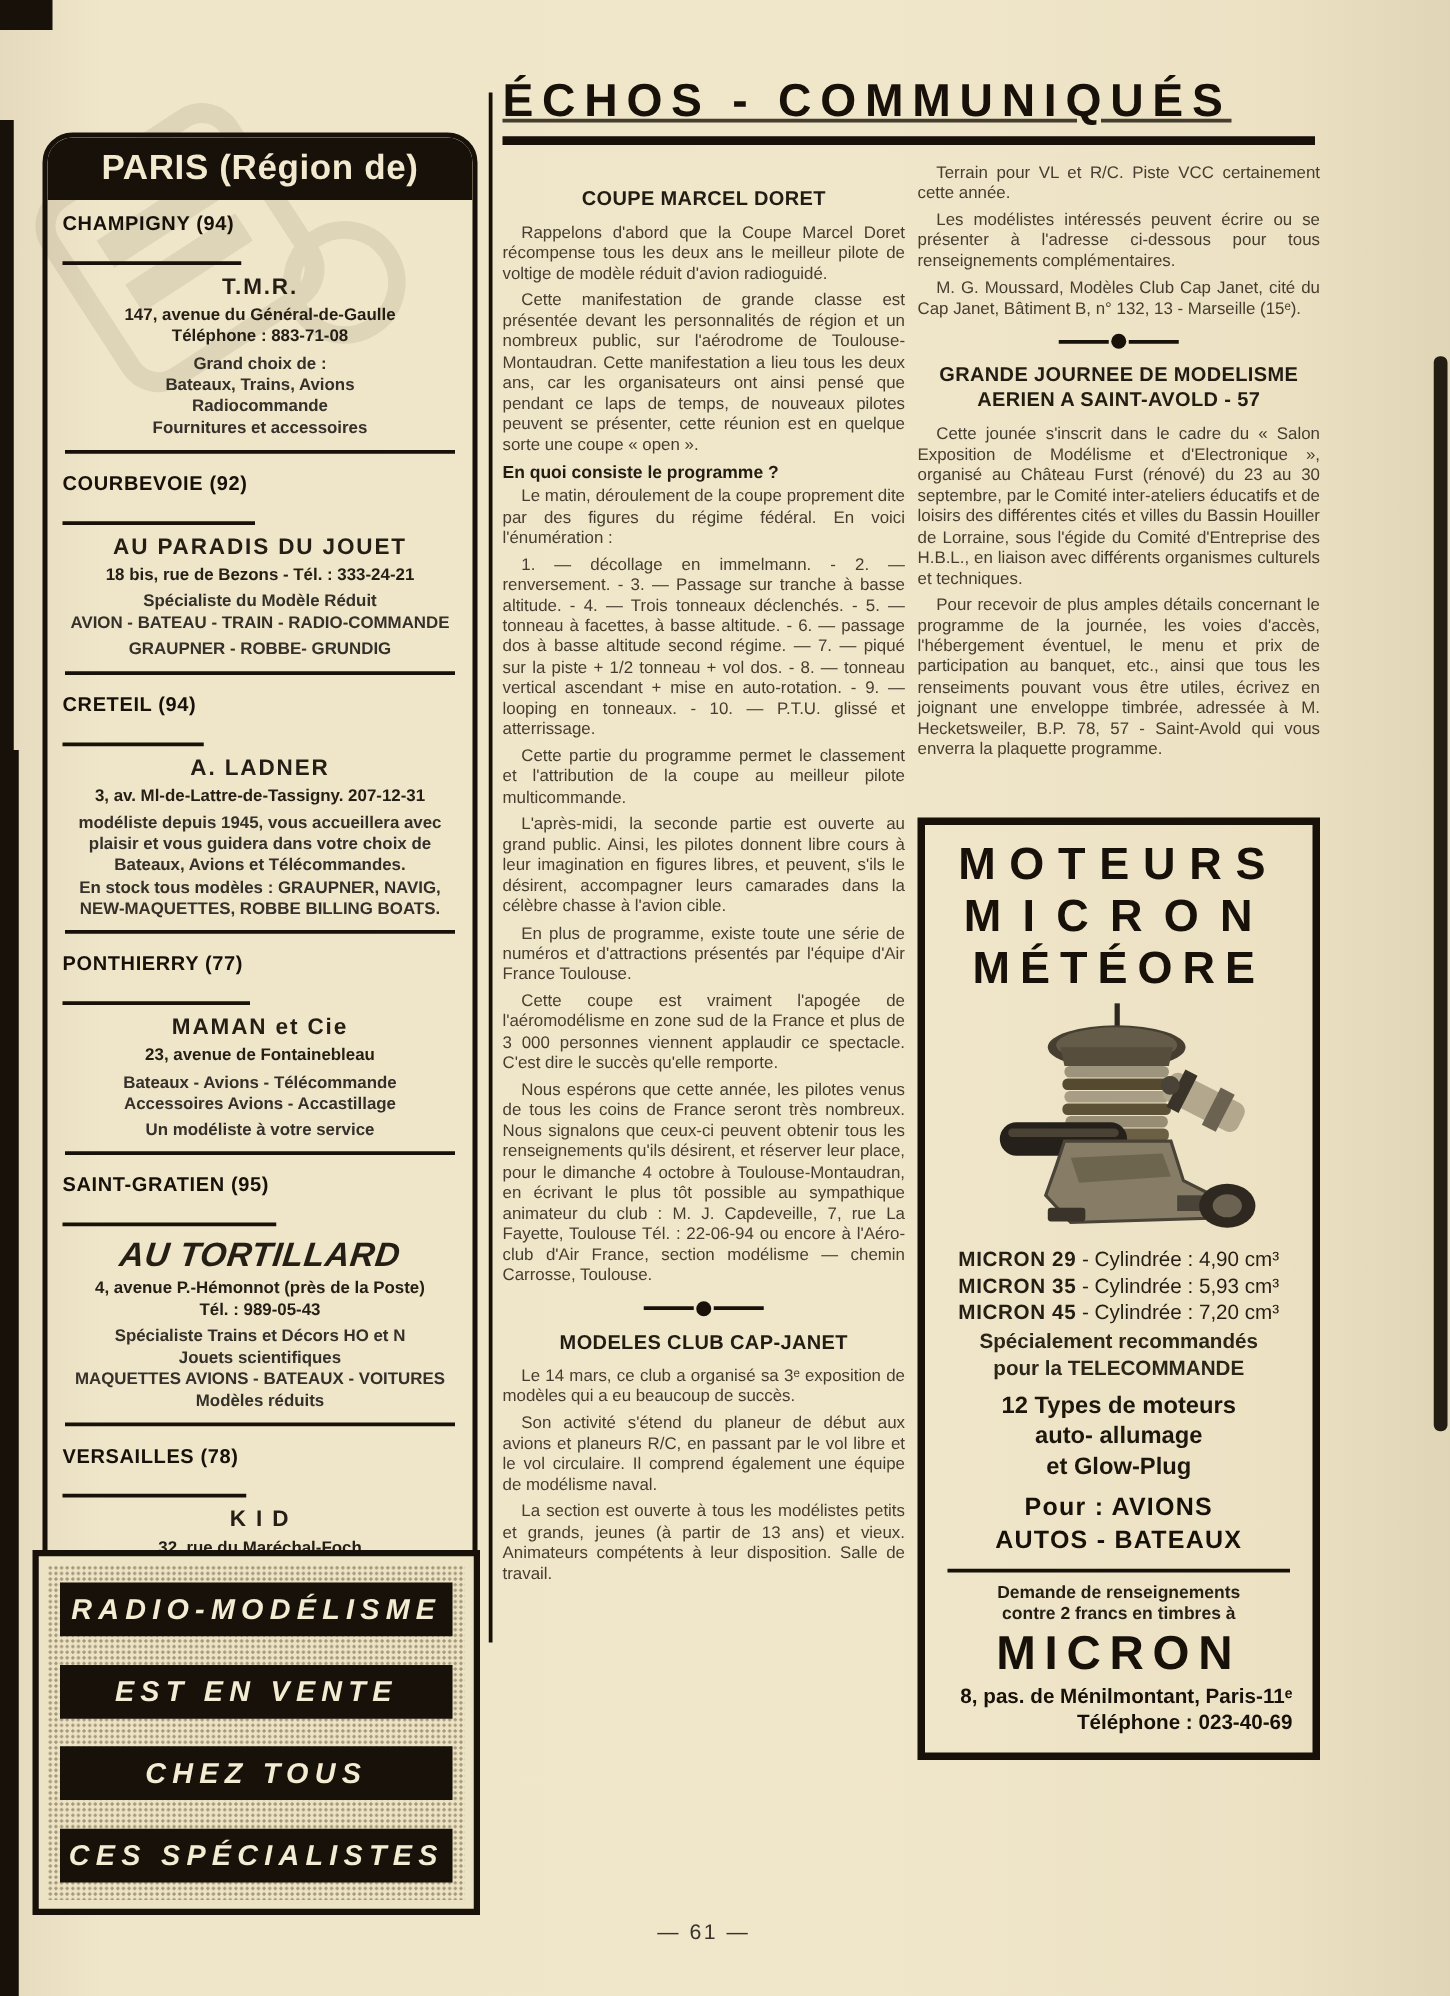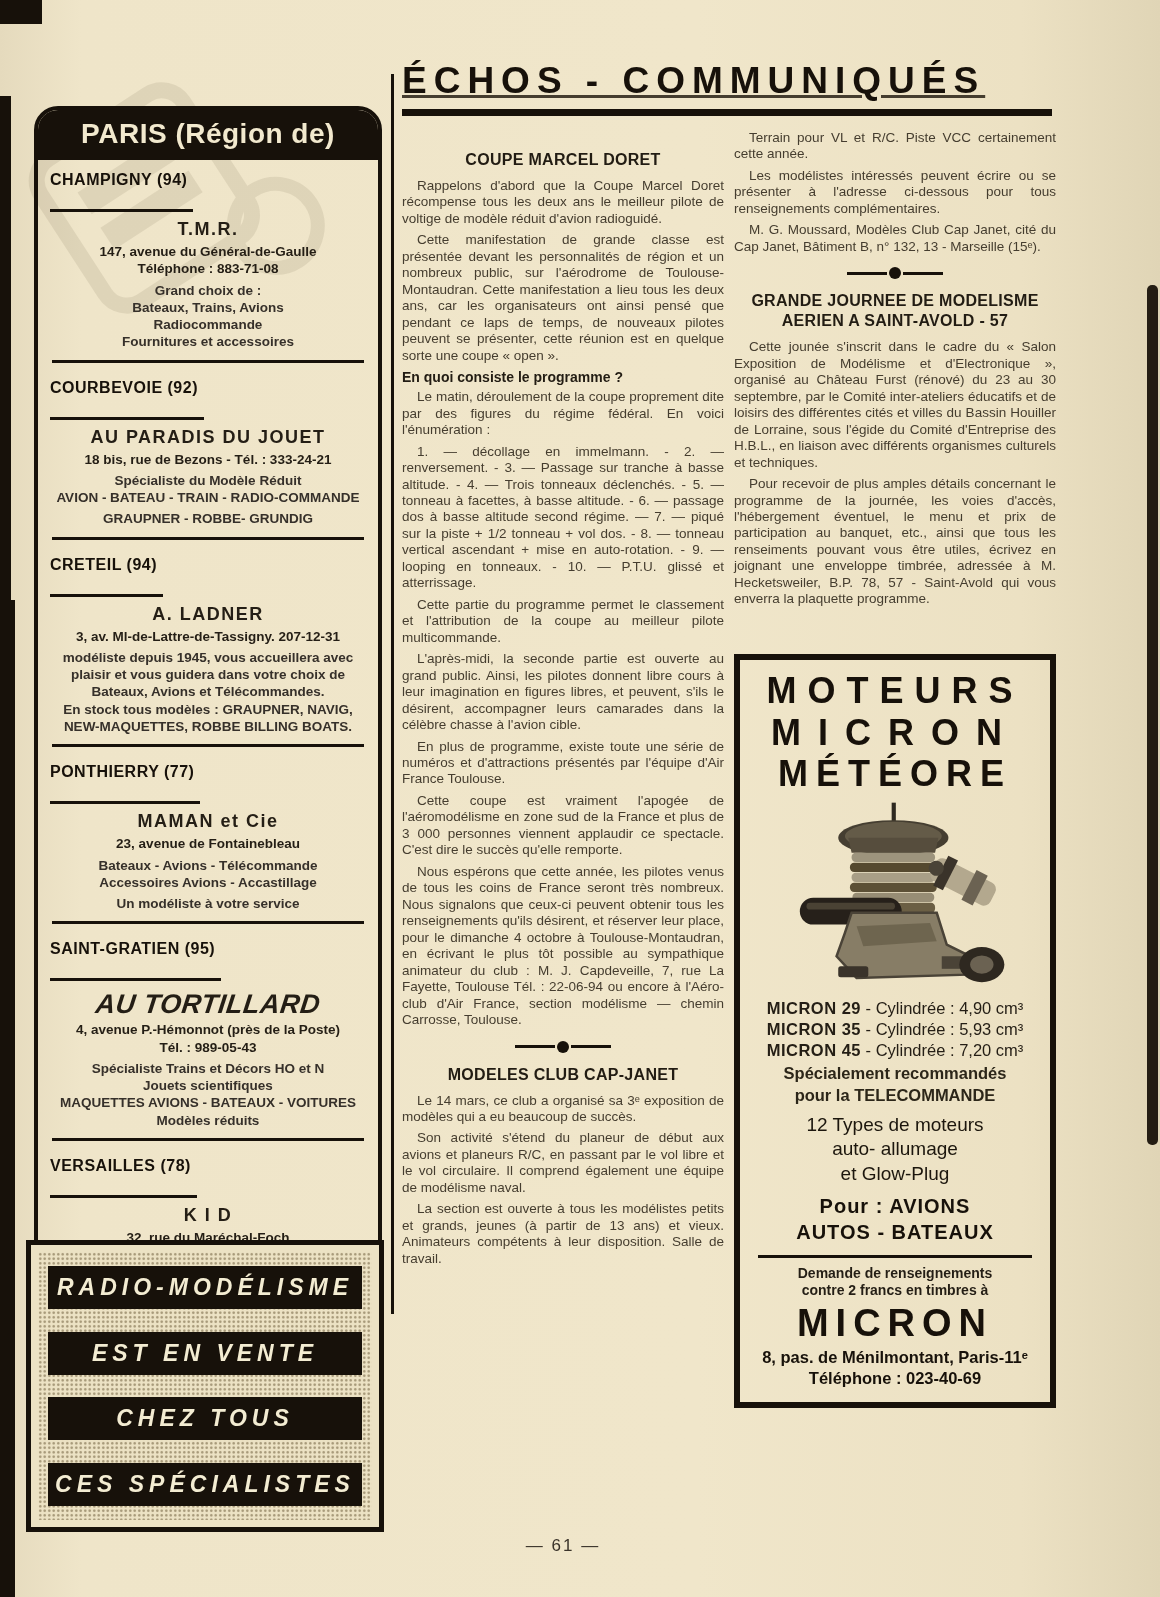--- a/index.html
+++ b/index.html
@@ -61,26 +61,26 @@
   
   .micron{border:6px solid var(--ink);margin-top:46px;padding:10px 16px 12px;}
   .m-title{text-align:center;font-weight:800;color:var(--ink);line-height:1.16;white-space:nowrap;}
   .m-title.t1{font-size:36px;letter-spacing:11px;}
   .m-title.t2{font-size:36px;letter-spacing:17px;}
   .m-title.t3{font-size:36px;letter-spacing:8px;}
   .engine{display:block;margin:6px auto 6px;}
   .spec{text-align:center;font-size:16.5px;color:#241e15;margin:2px 0;white-space:nowrap;}
   .spec strong{font-weight:800;letter-spacing:.5px;}
   .reco{text-align:center;font-size:16.5px;font-weight:600;color:#2c2619;line-height:1.35;}
-  .types{text-align:center;font-size:19px;font-weight:400;color:#1c160d;line-height:1.3;}
+  .types{text-align:center;font-size:19px;font-weight:700;color:#1c160d;line-height:1.3;}
   .pourline{text-align:center;font-size:20px;font-weight:800;letter-spacing:1px;color:#17110a;line-height:1.3;}
   .m-divider{height:3px;background:var(--ink);margin:10px 2px 7px;}
   .ask{text-align:center;font-size:14px;font-weight:700;line-height:1.25;color:#241e15;}
   .brand{text-align:center;font-size:38px;font-weight:800;letter-spacing:7px;color:var(--ink);margin:2px 0 2px;}
-  .m-addr,.m-tel{text-align:center;font-size:16.5px;font-weight:800;color:#17110a;line-height:1.3;}
+  .m-addr,.m-tel{text-align:right;font-size:16.5px;font-weight:800;color:#17110a;line-height:1.3;}
 
   .pagenum{position:absolute;left:402px;top:1536px;width:322px;text-align:center;font-size:17px;letter-spacing:2px;color:#3a332a;}
 </style>
 </head>
 <body>
 
 <div class="page">
 
   <div class="edge tl"></div>
   <div class="edge l1"></div>

